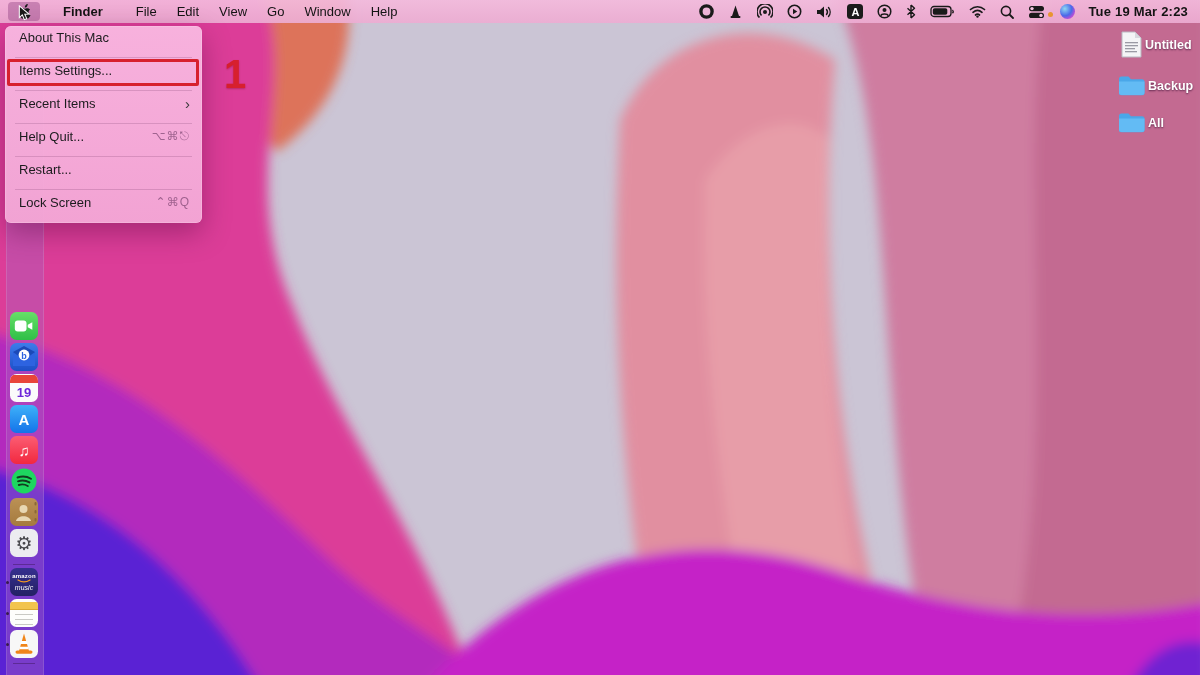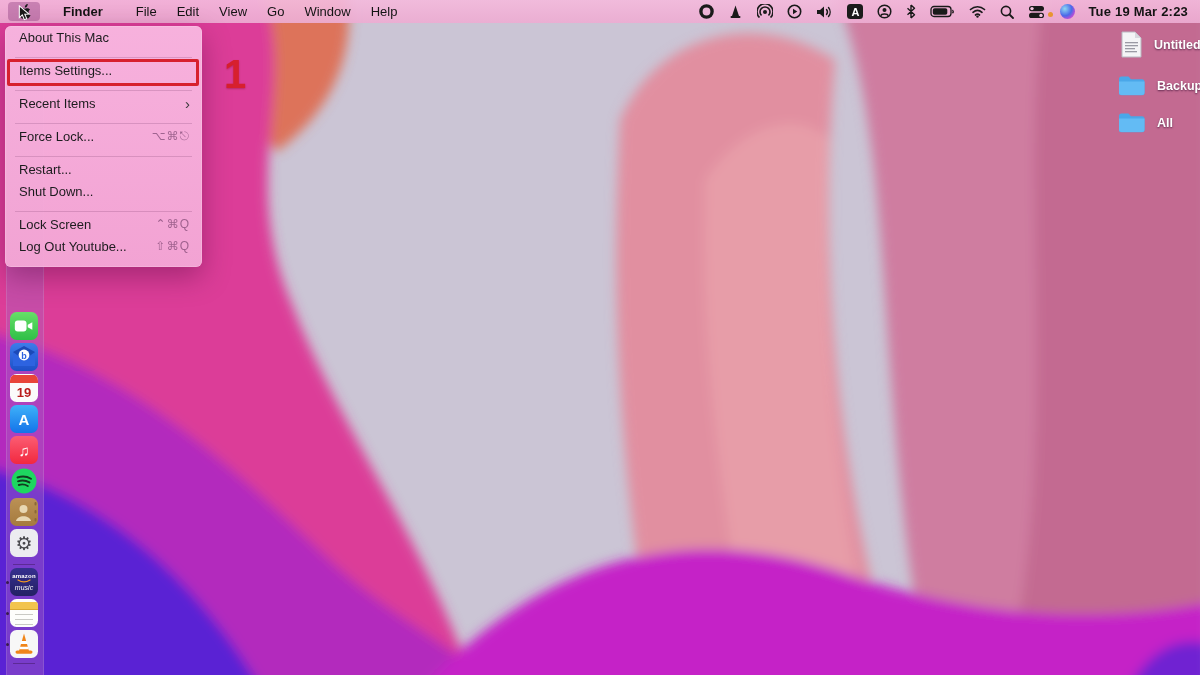--- a/index.html
+++ b/index.html
@@ -71,36 +71,36 @@
     position:absolute; left:4px; width:28px; height:28px; border-radius:6.5px;
     display:flex; align-items:center; justify-content:center; overflow:hidden;
   }
   .dock-sep { position:absolute; left:7px; width:22px; height:1px; background:rgba(40,10,50,.35); }
   .run-dot { position:absolute; left:0px; width:3px; height:3px; border-radius:50%; background:rgba(45,20,55,.85); }
 
   .ic-facetime { background:linear-gradient(#67df68,#2fbf47); }
   .ic-bluemail { background:linear-gradient(#3d7bea,#1d50c8); position:relative; }
   .ic-calendar { background:#fbfbfb; flex-direction:column; }
   .cal-top { width:100%; height:8px; background:#e8453a; }
-  .cal-day { font-size:13px; font-weight:600; color:#b91c1c; line-height:19px; }
+  .cal-day { font-size:13px; font-weight:600; color:#6d28d9; line-height:19px; }
   .ic-appstore { background:linear-gradient(#3fb2f9,#1373e9); color:#fff; font-weight:bold; font-size:15px; }
   .ic-music { background:linear-gradient(#fb5d73,#f2283f); color:#fff; font-size:15px; }
   .ic-spotify { background:transparent; }
   .ic-contacts { background:linear-gradient(#bb9155,#a57a3e); }
   .ic-settings { background:#ececf0; color:#4a4a4e; font-size:19px; }
   .ic-amazon { background:linear-gradient(#35308f,#242065); flex-direction:column; color:#fff; line-height:1; }
   .am-line1 { font-size:6px; font-weight:bold; letter-spacing:.2px; }
   .am-line2 { font-size:7px; font-style:italic; margin-top:1px; }
   .ic-notes { background:#fdfdfb; flex-direction:column; }
   .notes-top { width:100%; height:8px; background:#f2c44d; border-bottom:1px solid #d9a832; }
   .notes-line { width:18px; height:1px; background:#c9c9c4; margin-top:4px; }
   .ic-vlc { background:#f7f7f7; }
 
   
-  .desk-item { position:absolute; display:flex; align-items:center; gap:12px; z-index:20; }
+  .desk-item { position:absolute; display:flex; align-items:center; gap:3px; z-index:20; }
   .desk-label { font-size:12.5px; font-weight:bold; color:#fff; text-shadow:0 1px 2px rgba(40,0,40,.65); white-space:nowrap; }
 </style>
 </head>
 <body>
 
 <svg class="wallpaper" viewBox="0 0 1200 675" preserveAspectRatio="none">
   <defs>
       <filter id="soft" x="-10%" y="-10%" width="120%" height="120%">
         <feGaussianBlur stdDeviation="6"></feGaussianBlur>
       </filter>
@@ -226,38 +226,31 @@
   <div class="am-row">
     <span class="am-label">Items Settings...</span>
   </div>
   <div class="am-div"></div>
   <div class="am-row">
     <span class="am-label">Recent Items</span>
     <span class="am-arrow">›</span>
   </div>
   <div class="am-div"></div>
   <div class="am-row">
-    <span class="am-label">Force Lock...</span>
+    <span class="am-label">Help Quit...</span>
     <span class="am-right">⌥⌘⎋</span>
   </div>
   <div class="am-div"></div>
   <div class="am-row">
     <span class="am-label">Restart...</span>
-  </div>
-  <div class="am-row">
-    <span class="am-label">Shut Down...</span>
   </div>
   <div class="am-div"></div>
   <div class="am-row">
     <span class="am-label">Lock Screen</span>
     <span class="am-right">⌃⌘Q</span>
-  </div>
-  <div class="am-row">
-    <span class="am-label">Log Out Youtube...</span>
-    <span class="am-right">⇧⌘Q</span>
   </div>
   <div class="red-box"></div>
 </div>
 
 <div class="step-num">1</div>
 
 <div class="dock">
   <div class="dock-icon ic-facetime" style="top:285px">
     <svg width="20" height="14" viewBox="0 0 24 16">
         <rect x="1" y="1.5" width="14" height="13" rx="3.5" fill="#fff"></rect>

